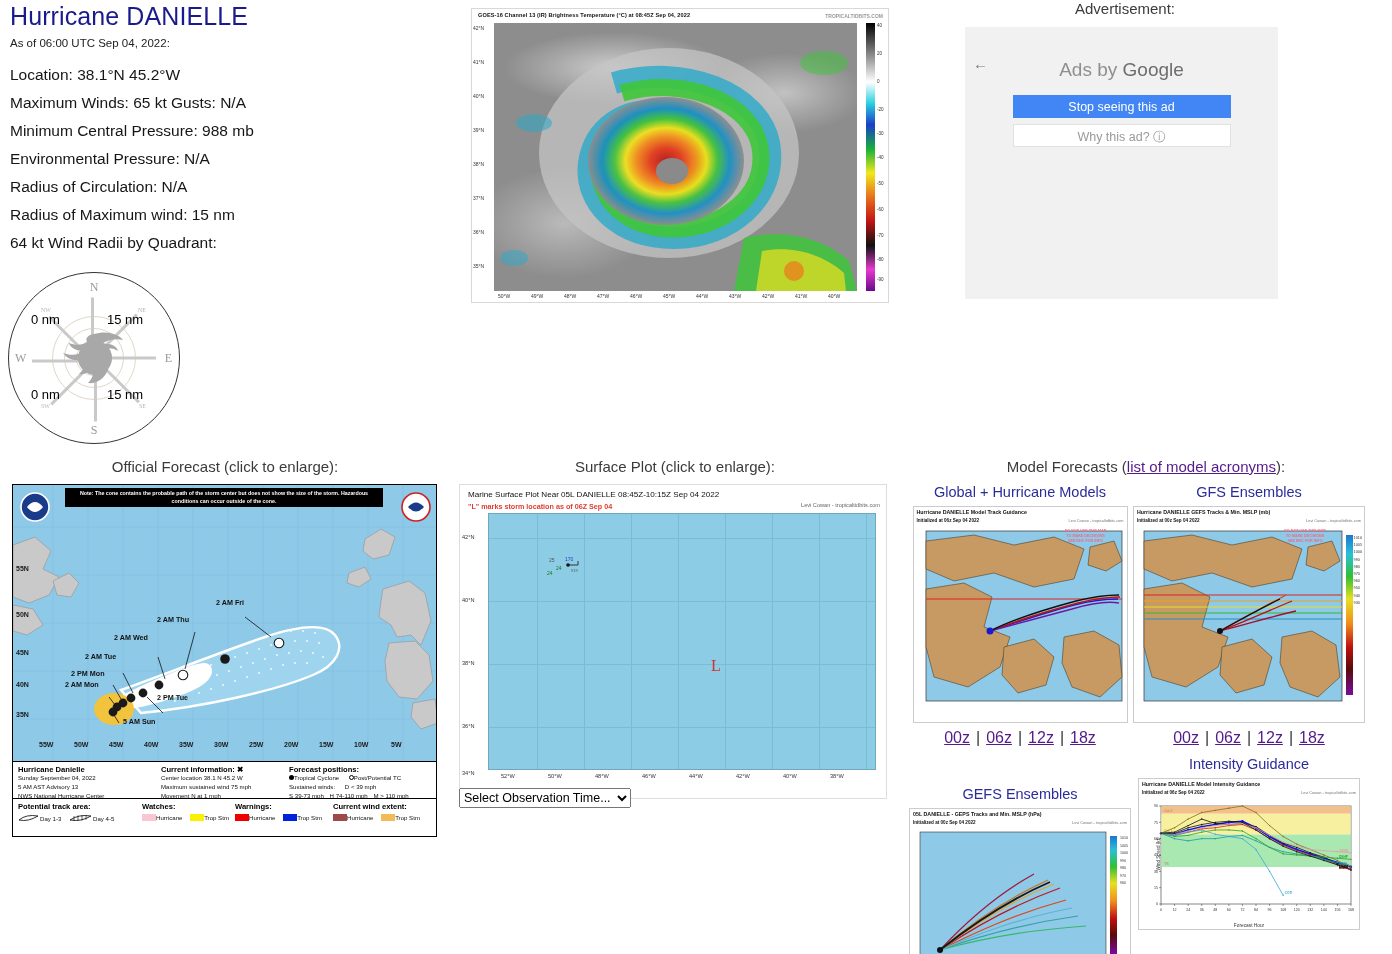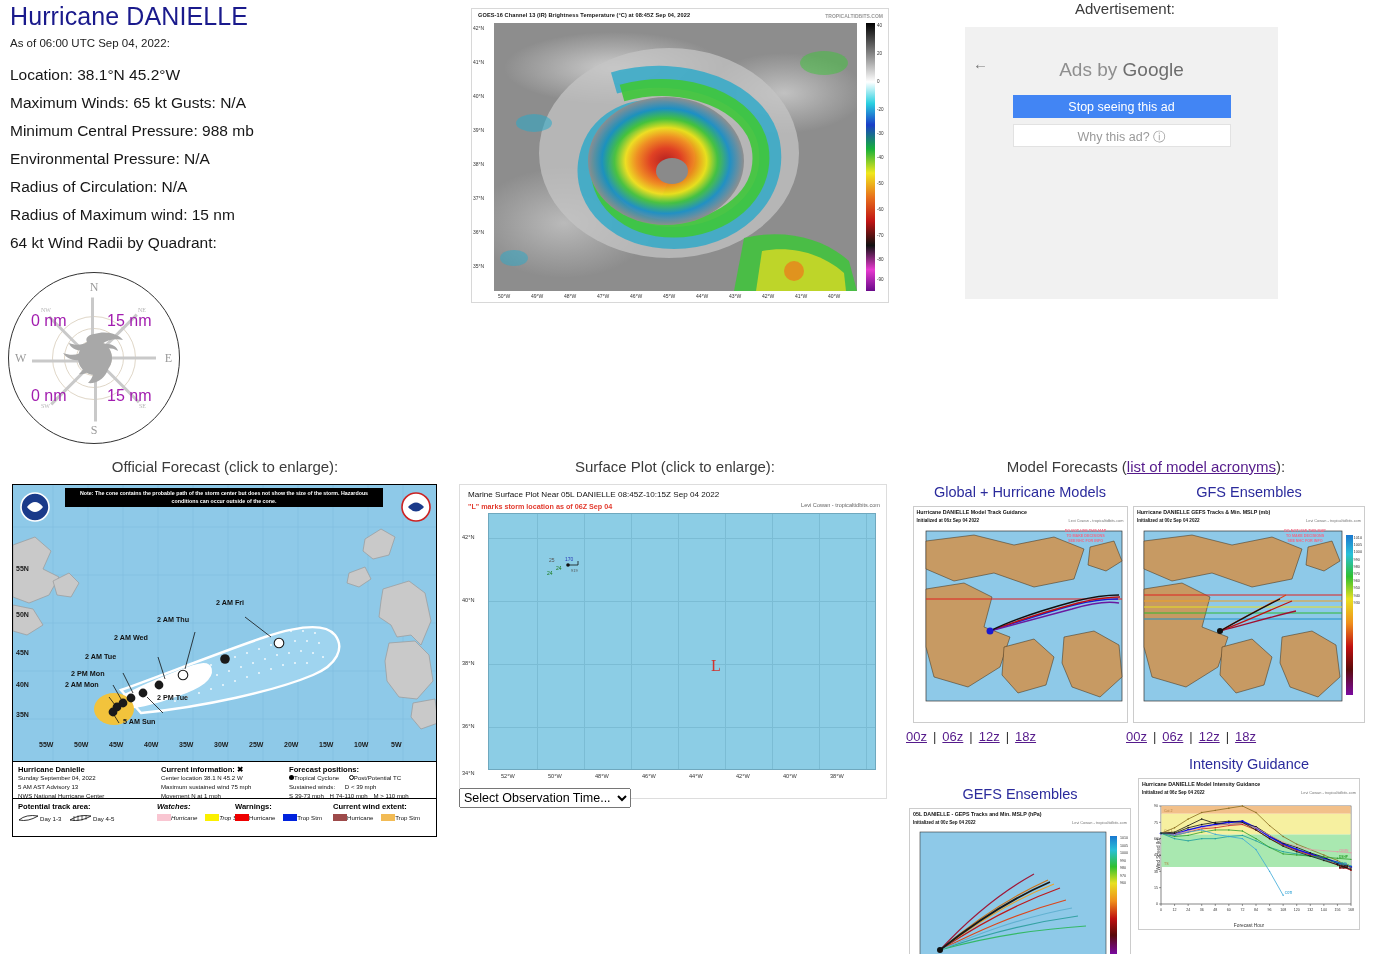--- a/index.html
+++ b/index.html
@@ -28,21 +28,21 @@
   #wind-rose-wrap { position: absolute; left: 8px; top: 272px; width: 175px; height: 175px; }
   #wind-rose { position: relative; width: 172px; height: 172px; border: 1.4px solid #333; border-radius: 50%; background: #fff; }
   .rose-ray { position: absolute; left: 50%; top: 50%; background: #c9c9c9; transform-origin: 0 50%; }
   .rose-inner-circ { position: absolute; border: .8px solid #e0d7c8; border-radius: 50%; left: 50%; top: 50%; transform: translate(-50%,-50%); }
   .rose-dir { position: absolute; font-size: 12px; color: #9a9a9a; font-family: "Liberation Serif", serif; }
   #rose-n { left: 50%; transform: translateX(-50%); top: 7px; }
   #rose-s { left: 50%; transform: translateX(-50%); bottom: 5px; }
   #rose-w { left: 6px; top: 50%; transform: translateY(-50%); }
   #rose-e { right: 7px; top: 50%; transform: translateY(-50%); }
   .rose-diag { position: absolute; font-size: 6px; color: #b6b6b6; font-family: "Liberation Serif", serif; }
-  .quad-val { position: absolute; font-size: 16px; color: #a21caf; }
+  .quad-val { position: absolute; font-size: 13px; color: #000000; }
   #quad-nw { left: 22px; top: 39px; }
   #quad-ne { left: 98px; top: 39px; }
   #quad-sw { left: 22px; top: 114px; }
   #quad-se { left: 98px; top: 114px; }
   #storm-glyph { position: absolute; left: 50%; top: 50%; transform: translate(-50%,-50%); }
 
   
   #sat-section { position: absolute; left: 455px; top: 0px; width: 440px; }
   #sat-figure { position: relative; width: 418px; height: 295px; margin: 8px 0 0 16px; background: #fff; border: 1px solid #d8d8d8; }
   #sat-caption { position: absolute; left: 6px; top: 3px; font-size: 5.6px; font-weight: bold; color: #111; letter-spacing: .1px; }
@@ -98,21 +98,21 @@
 
   
   #models-section { position: absolute; left: 900px; top: 458px; width: 492px; }
   #models-title { text-align: center; font-size: 15px; color: #3b3b3b; }
   .model-block { position: absolute; }
   .mini-fig { position: relative; background: #fff; border: 1px solid #ccc; }
   .mini-title { position: absolute; left: 3px; top: 2px; font-size: 5.3px; font-weight: bold; color: #111; white-space: nowrap; }
   .mini-sub { position: absolute; left: 3px; top: 11px; font-size: 4.6px; font-weight: bold; color: #111; }
   .mini-credit { position: absolute; right: 3px; top: 11px; font-size: 3.9px; color: #777; }
   .mini-warn { position: absolute; font-size: 3.7px; color: #f06a86; font-weight: bold; text-align: center; line-height: 1.3; }
-  .hour-links { text-align: left; font-size: 13px; }
+  .hour-links { text-align: center; font-size: 16px; }
   .hour-links span.sep { color: #333; margin: 0 6px; }
   #int-ylabel { position: absolute; left: 3px; top: 50%; transform: translateY(-50%) rotate(-90deg); font-size: 4.6px; color: #333; white-space: nowrap; }
   #int-xlabel { position: absolute; left: 50%; transform: translateX(-50%); bottom: 1px; font-size: 4.8px; color: #333; }
 </style>
 </head>
 <body>
 
 <div class="page">
 
   <div id="storm-info">
@@ -470,21 +470,21 @@
             <svg width="22" height="8" style="vertical-align:-1px">
               <path d="M1 6 Q8 0 20 2 Q10 8 1 6 Z" fill="#fff" stroke="#000" stroke-width=".8"></path>
             </svg><span>Day 1-3</span>
             <svg width="24" height="8" style="vertical-align:-1px;margin-left:6px">
               <path d="M1 6 Q10 0 22 2 Q12 8 1 6 Z" fill="#fff" stroke="#000" stroke-width=".8"></path>
               <path d="M5 2 L5 7 M9 1.4 L9 7 M13 1.2 L13 6.6 M17 1.4 L17 5.6" stroke="#000" stroke-width=".6"></path>
             </svg><span>Day 4-5</span>
           </div>
         </div>
 
-        <div style="position:absolute;left:144px;top:40px;font-style:italic;">
+        <div style="position:absolute;left:129px;top:40px;">
           <div class="lg-head">Watches:</div>
           <div class="lg-txt" style="margin-top:3px">
             <span class="swatch" style="background:#f9c6d2"></span><span>Hurricane</span>
             <span class="swatch" style="background:#fbf000;margin-left:6px"></span><span>Trop Stm</span>
           </div>
         </div>
 
         <div style="position:absolute;left:222px;top:40px;">
           <div class="lg-head">Warnings:</div>
           <div class="lg-txt" style="margin-top:3px">

